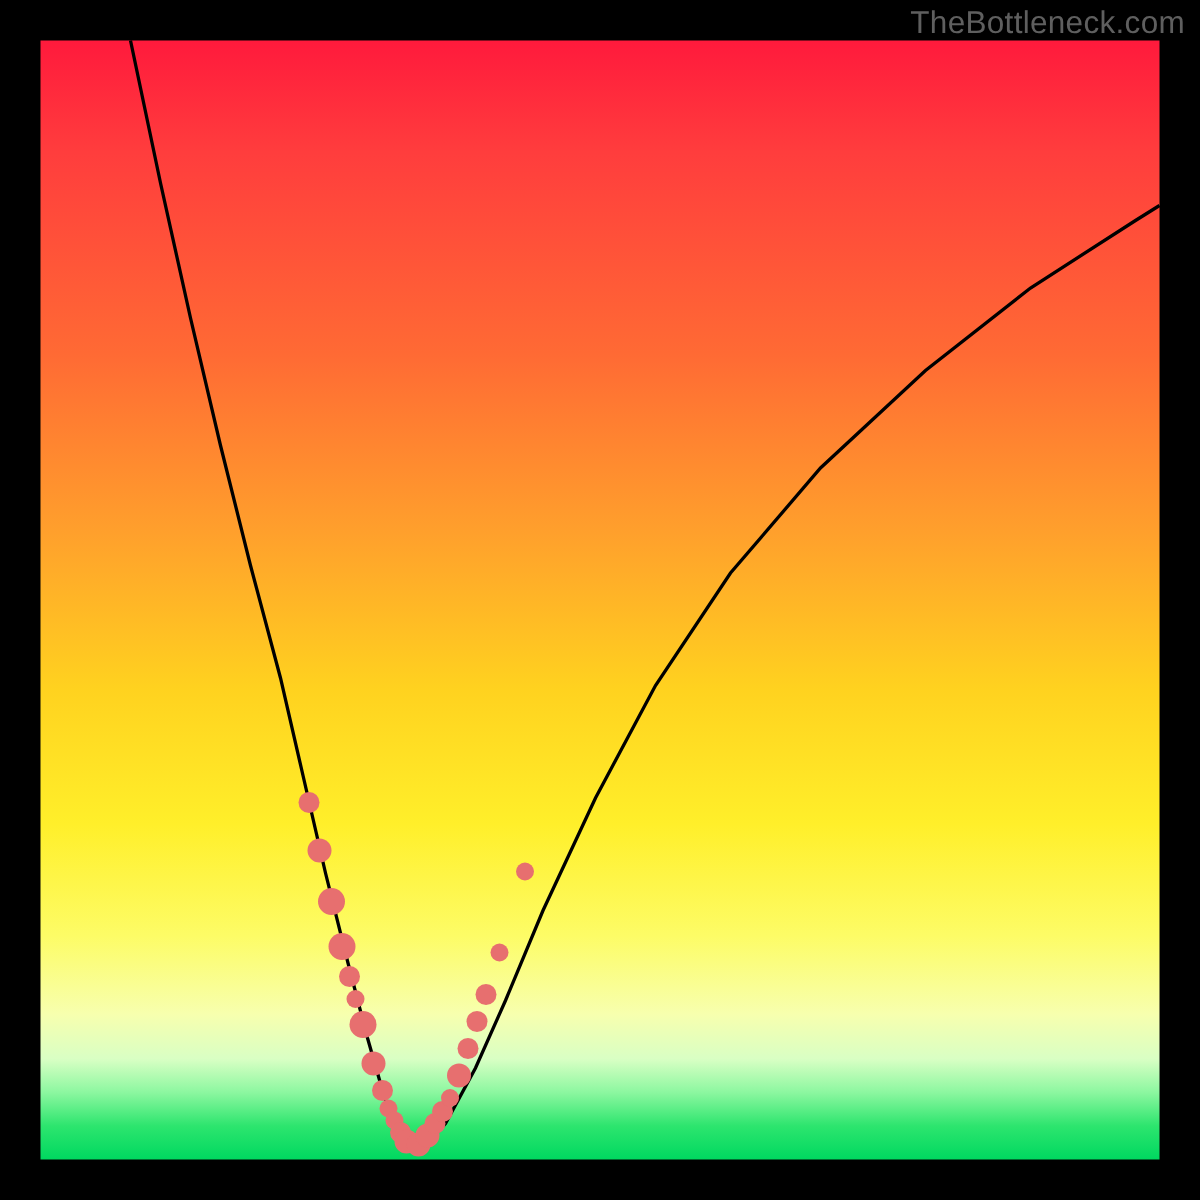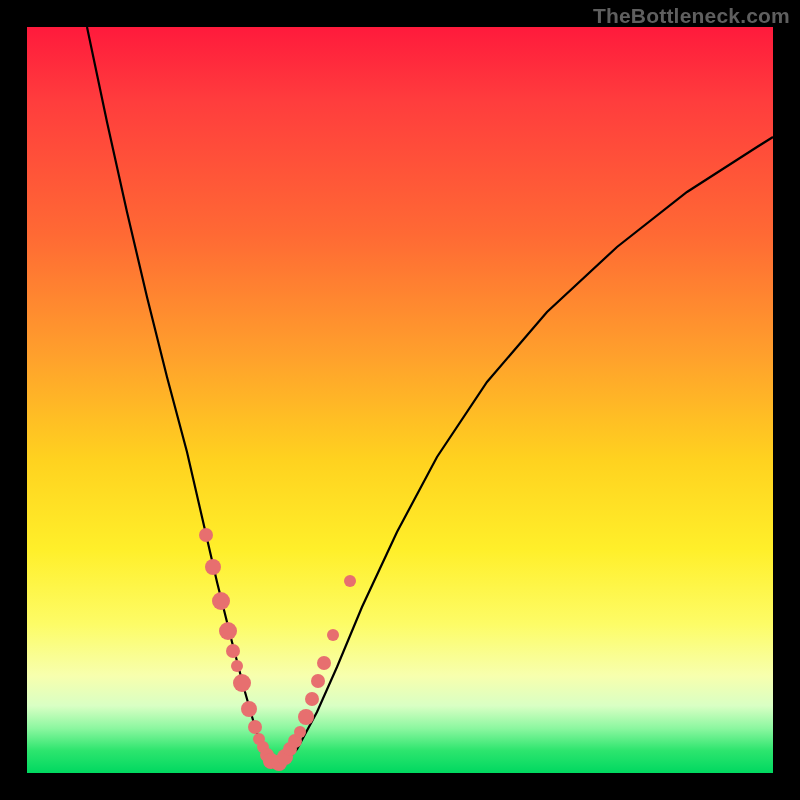--- a/index.html
+++ b/index.html
@@ -37,21 +37,21 @@
       #8cf7a0 94%,
       #2de56e 97%,
       #00d860 100%);
   }
   .watermark {
     position: absolute;
     top: 4px;
     right: 10px;
     color: #5f5f5f;
     font-size: 21px;
-    font-weight: 700;
+    font-weight: 400;
     letter-spacing: 0.2px;
     user-select: none;
   }
   svg.curve {
     position: absolute;
     top: 0; left: 0;
     width: 746px; height: 746px;
     overflow: visible;
   }
 </style>

